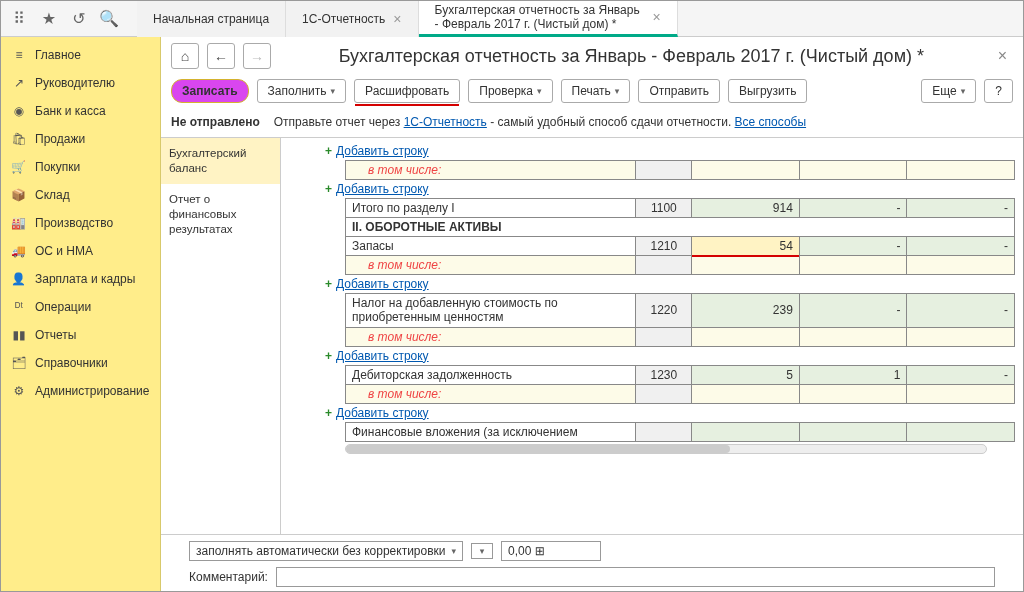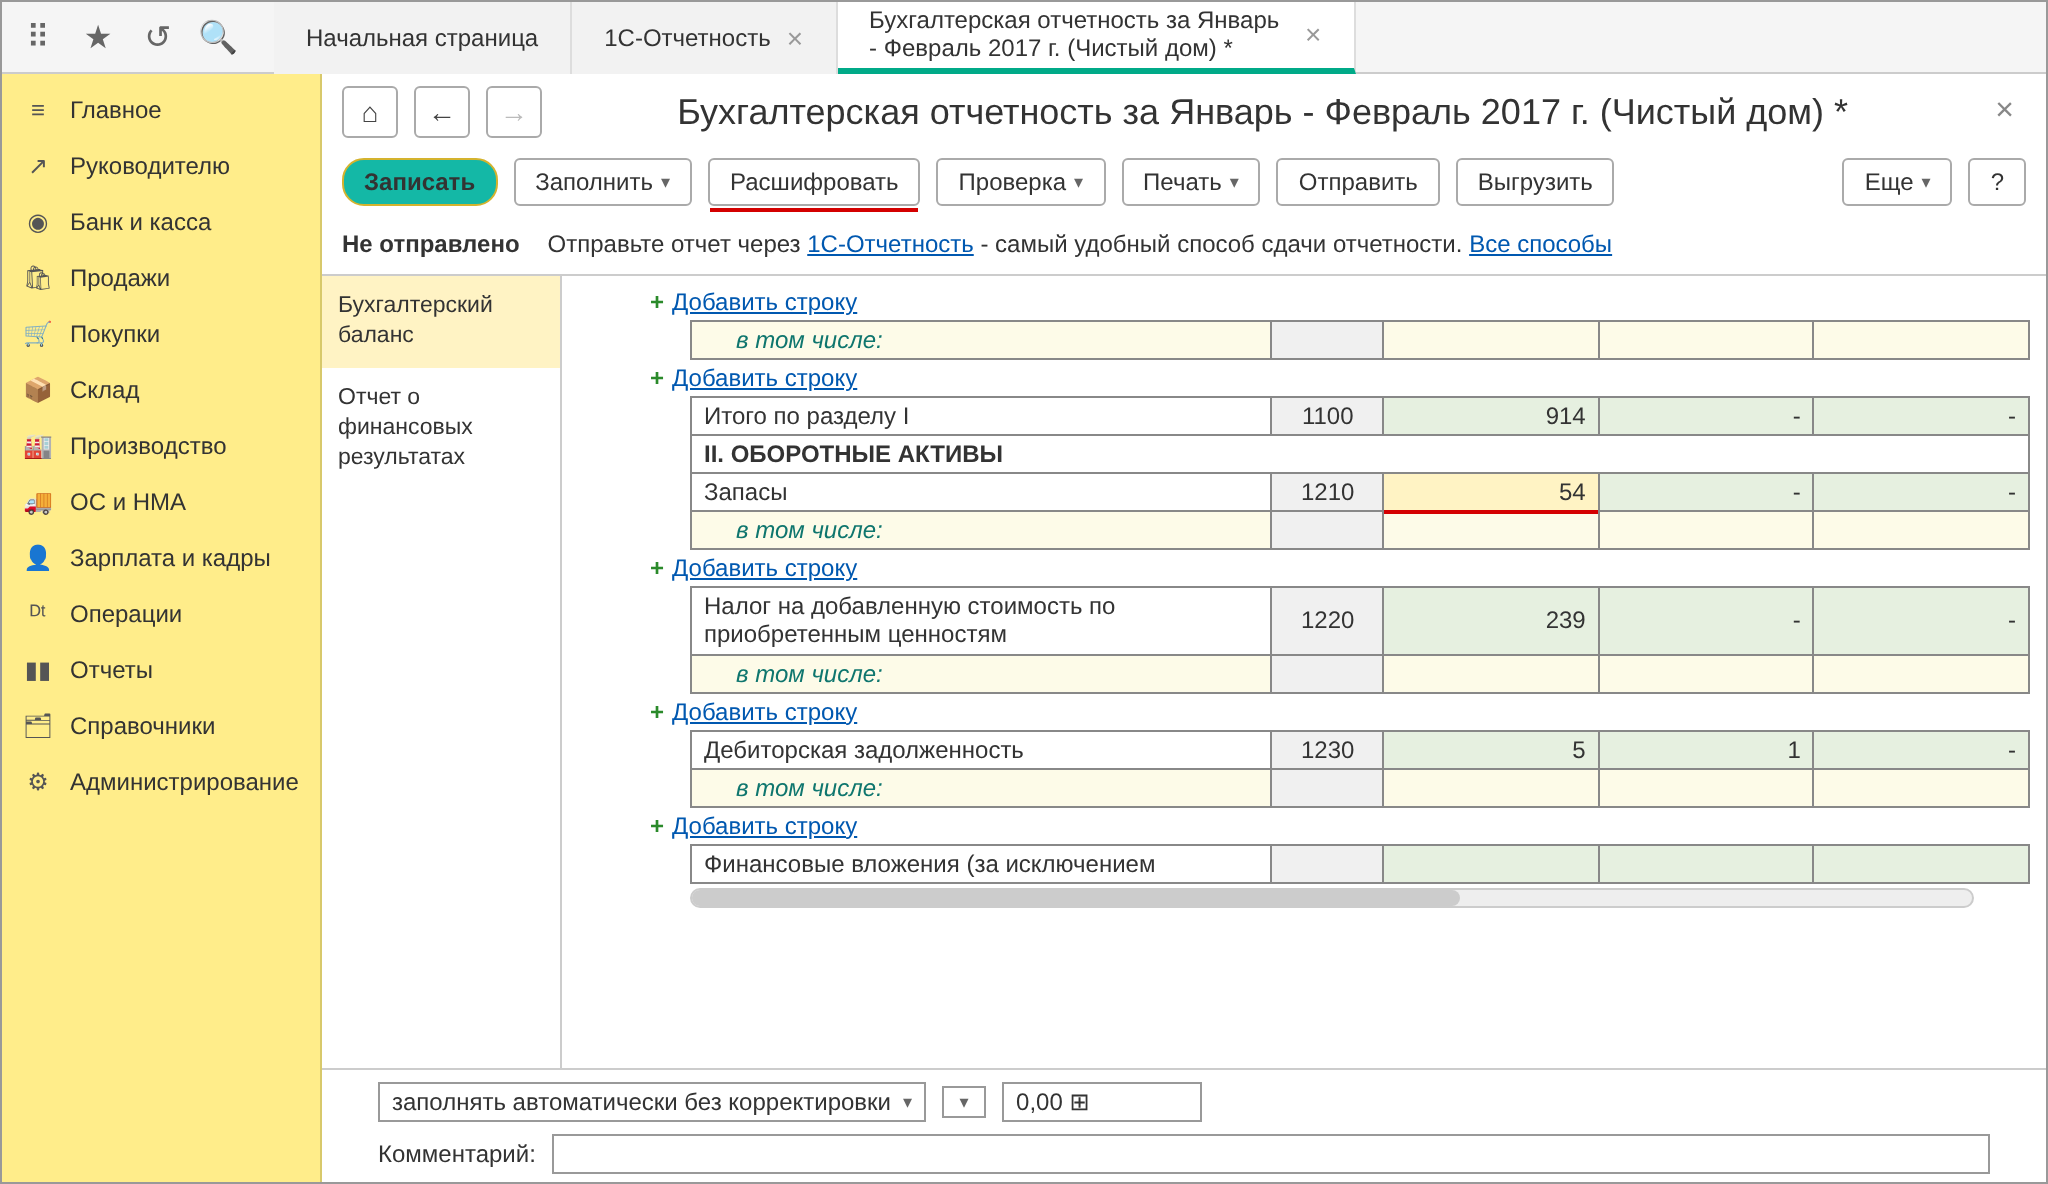--- a/index.html
+++ b/index.html
@@ -24,21 +24,21 @@
 
 .page-head { display: flex; align-items: center; gap: 8px; padding: 6px 10px; }
 .iconbtn { border: 1px solid #aaa; background: #fff; width: 28px; height: 26px; border-radius: 3px; display: flex; align-items: center; justify-content: center; cursor: pointer; font-size: 14px; color: #444; }
 .iconbtn.disabled { color: #bbb; }
 .page-title { flex: 1; text-align: center; font-size: 18px; color: #333; }
 .close-x { font-size: 16px; color: #888; cursor: pointer; padding: 0 6px; }
 
 
 .actions { display: flex; align-items: center; gap: 8px; padding: 4px 10px 8px; }
 .btn { border: 1px solid #aaa; background: #fff; padding: 4px 10px; border-radius: 3px; cursor: pointer; font-size: 12px; display: flex; align-items: center; gap: 4px; }
-.btn.primary { background: #14b8a6; border-color: #d4b32e; font-weight: bold; border-radius: 11px; }
+.btn.primary { background: #d946ef; border-color: #d4b32e; font-weight: bold; border-radius: 11px; }
 .btn .dd { font-size: 9px; color: #666; }
 .btn.red-underline { position: relative; }
 .btn.red-underline::after { content: ""; position: absolute; left: 0; right: 0; bottom: -4px; height: 2px; background: #d40000; }
 .spacer { flex: 1; }
 
 
 .status-line { padding: 4px 10px 8px; display: flex; align-items: center; gap: 14px; font-size: 12px; border-bottom: 1px solid #ccc; }
 .status-badge { font-weight: bold; }
 .status-line a { color: #0058b0; text-decoration: underline; }
 
@@ -48,21 +48,21 @@
 .secnav-item { padding: 8px 8px; cursor: pointer; font-size: 11.5px; line-height: 1.3; }
 .secnav-item.active { background: #fff3c4; }
 .sheet { flex: 1; overflow: auto; padding: 4px 8px 4px 4px; }
 
 .addrow { color: #0058b0; text-decoration: underline; cursor: pointer; font-size: 12px; margin-top: 40px; }
 .plus { color: #2a8a2a; font-weight: bold; margin-right: 4px; text-decoration: none; display: inline-block; }
 
 table.rt { border-collapse: collapse; width: 670px; margin-left: 28px; margin-bottom: 2px; }
 table.rt td { border: 1px solid #888; padding: 2px 6px; height: 18px; font-size: 12px; vertical-align: middle; }
 td.lbl { width: 270px; background: #fff; }
-td.lbl.sub { padding-left: 22px; font-style: italic; color: #0f766e; background: #fdfbe8; }
+td.lbl.sub { padding-left: 22px; font-style: italic; color: #ef4444; background: #fdfbe8; }
 td.code { width: 52px; text-align: center; background: #f0f0f0; }
 td.val { width: 100px; text-align: right; background: #e6f0e0; }
 td.val.yel { background: #fdfbe8; }
 td.val.hi { background: #fff3c4; position: relative; }
 td.val.hi::after { content: ""; position: absolute; left: 0; right: 0; bottom: -2px; height: 2px; background: #d40000; }
 .section-hdr td { background: #fff; font-weight: bold; text-align: left; }
 
 .addline { margin: 2px 0 2px 8px; }
 
 

